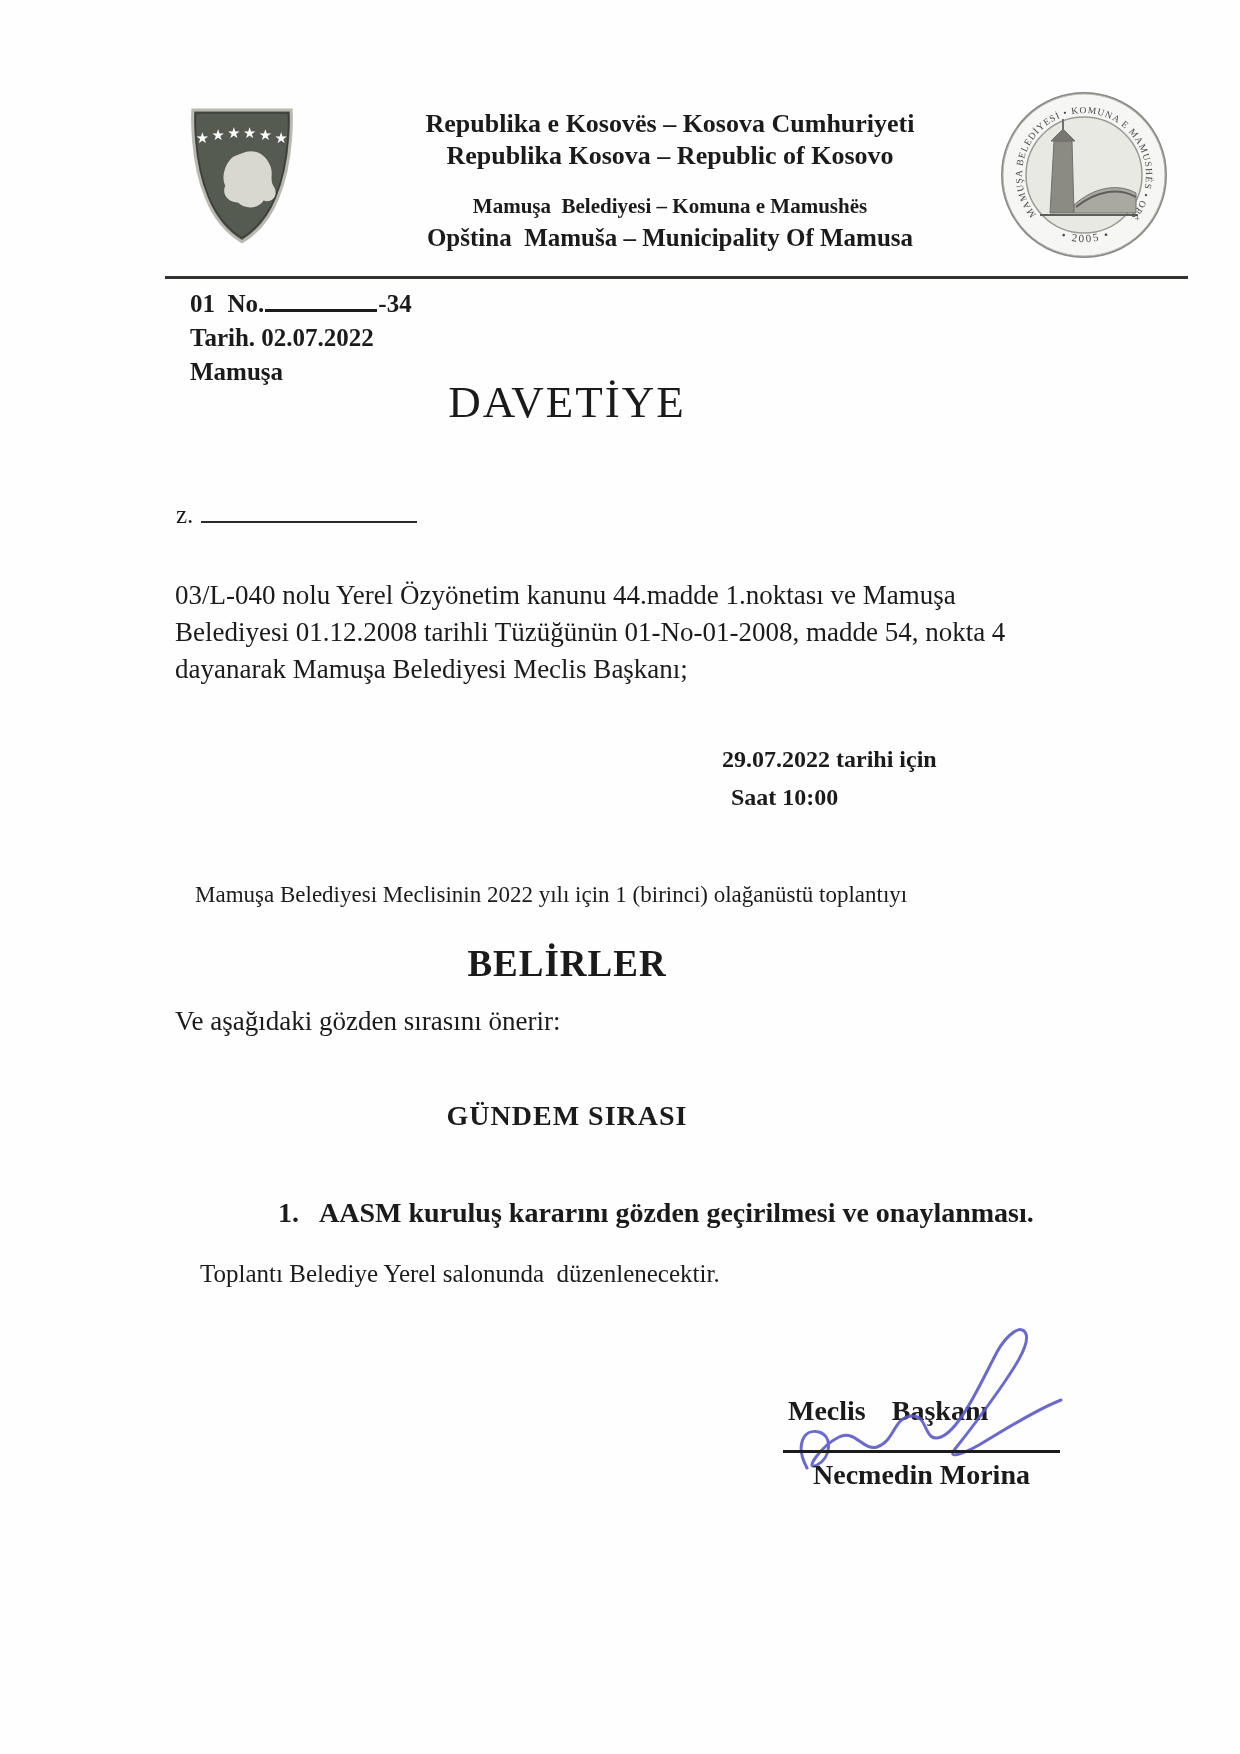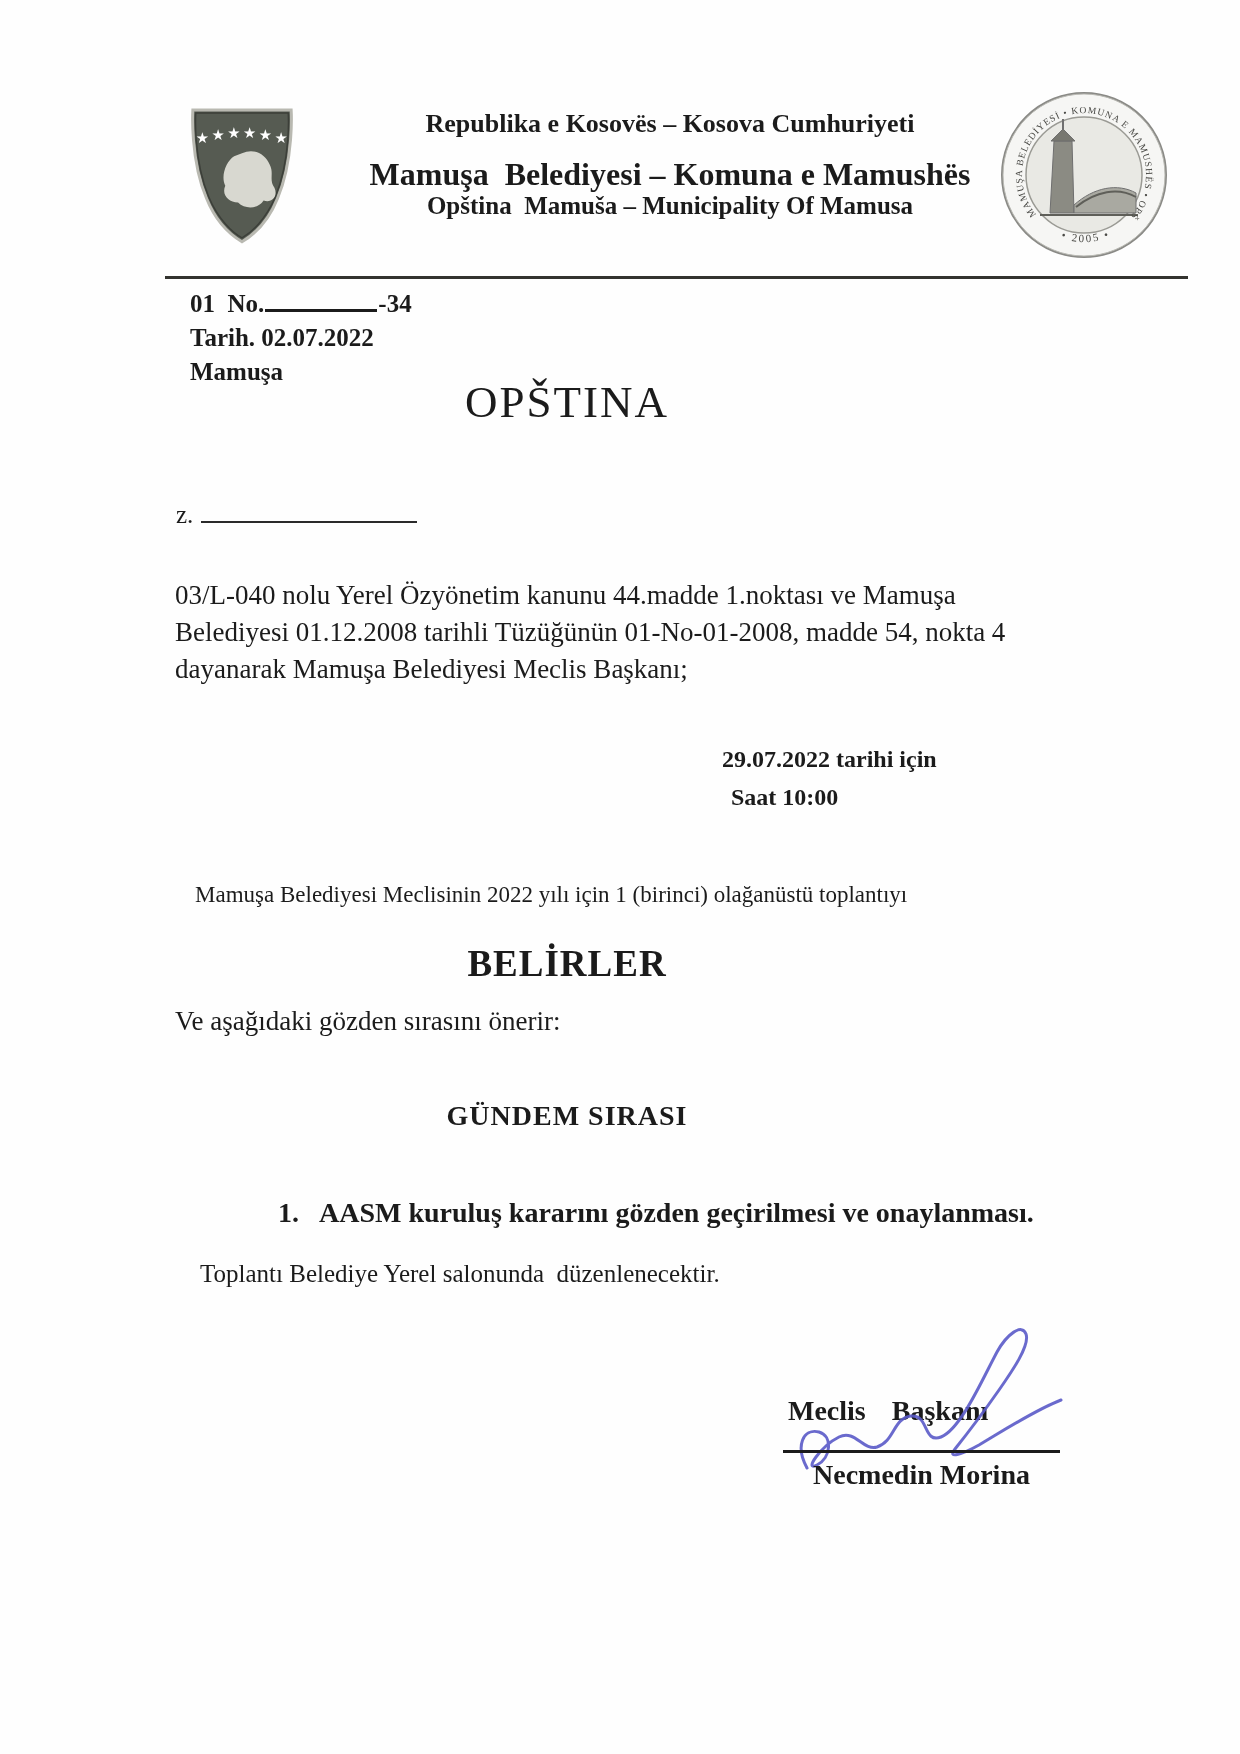--- a/index.html
+++ b/index.html
@@ -8,21 +8,21 @@
     background:#fefefe;color:#1b1b1b;
     font-family:"Liberation Serif","DejaVu Serif",serif;
     overflow:hidden;
   }
   .pre{white-space:pre-wrap;}
   
   .emblem{position:absolute;left:183px;top:98px;width:118px;height:148px;}
   .header-text{position:absolute;left:320px;top:108px;width:700px;text-align:center;font-weight:bold;}
   .header-text .l1{font-size:26px;line-height:32px;}
   .header-text .l2{font-size:26px;line-height:32px;}
-  .header-text .l3{font-size:32px;line-height:31px;margin-top:19px;}
+  .header-text .l3{font-size:21px;line-height:31px;margin-top:19px;}
   .header-text .l4{font-size:25px;line-height:31px;}
   .seal{position:absolute;left:998px;top:86px;width:172px;height:178px;}
   .rule{position:absolute;left:165px;top:276px;width:1023px;height:3px;background:#33332f;}
   
   .ref{position:absolute;left:190px;top:287px;font-weight:bold;font-size:25px;line-height:34px;}
   .blank-no{display:inline-block;width:112px;border-bottom:3px solid #1b1b1b;height:22px;margin:0 1px;}
   
   .center-col{position:absolute;left:0;width:1134px;text-align:center;}
   .title{top:376px;font-size:45px;letter-spacing:2px;}
   
@@ -59,20 +59,21 @@
         <text x="45" y="40">★</text>
       <text x="61" y="40">★</text>
         <text x="77" y="42">★</text>
         <text x="93" y="46">★</text>
     </g>
     <path d="M60,56 C72,50 84,57 88,67 C93,76 87,83 93,91 C97,100 90,107 82,104 C76,113 63,113 56,106 C46,106 39,98 43,89 C38,79 44,64 52,59 Z" fill="#d8d8d0"></path>
   </svg>
 
   <div class="header-text">
     <div class="l1 pre">Republika e Kosovës – Kosova Cumhuriyeti</div>
+    <div class="l2 pre">Republika Kosova – Republic of Kosovo</div>
     <div class="l3 pre">Mamuşa  Belediyesi – Komuna e Mamushës</div>
     <div class="l4 pre">Opština  Mamuša – Municipality Of Mamusa</div>
   </div>
 
   <svg class="seal" viewBox="0 0 172 178">
     <g transform="translate(86,89)">
       <circle r="82" fill="#f6f6f4" stroke="#8a8a86" stroke-width="2"></circle>
       <circle r="81" fill="none" stroke="#b9b9b3" stroke-width="1"></circle>
       <circle r="58" fill="#e9e9e4" stroke="#9a9a94" stroke-width="1.5"></circle>
 
@@ -96,21 +97,21 @@
   </svg>
 
   <div class="rule"></div>
 
   <div class="ref">
     <div><span class="pre">01  No.</span><span class="blank-no"></span><span>-34</span></div>
     <div>Tarih. 02.07.2022</div>
     <div>Mamuşa</div>
   </div>
 
-  <div class="center-col title">OPŠTINA</div>
+  <div class="center-col title">DAVETİYE</div>
 
   <div class="addr">
     <span>z.</span><span class="blank-z"></span>
   </div>
 
   <div class="body-par">03/L-040 nolu Yerel Özyönetim kanunu 44.madde 1.noktası ve Mamuşa Belediyesi 01.12.2008 tarihli Tüzüğünün 01-No-01-2008, madde 54, nokta 4 dayanarak Mamuşa Belediyesi Meclis Başkanı;</div>
 
   <div class="meet-date">
     <div>29.07.2022 tarihi için</div>
     <div class="t2">Saat 10:00</div>

